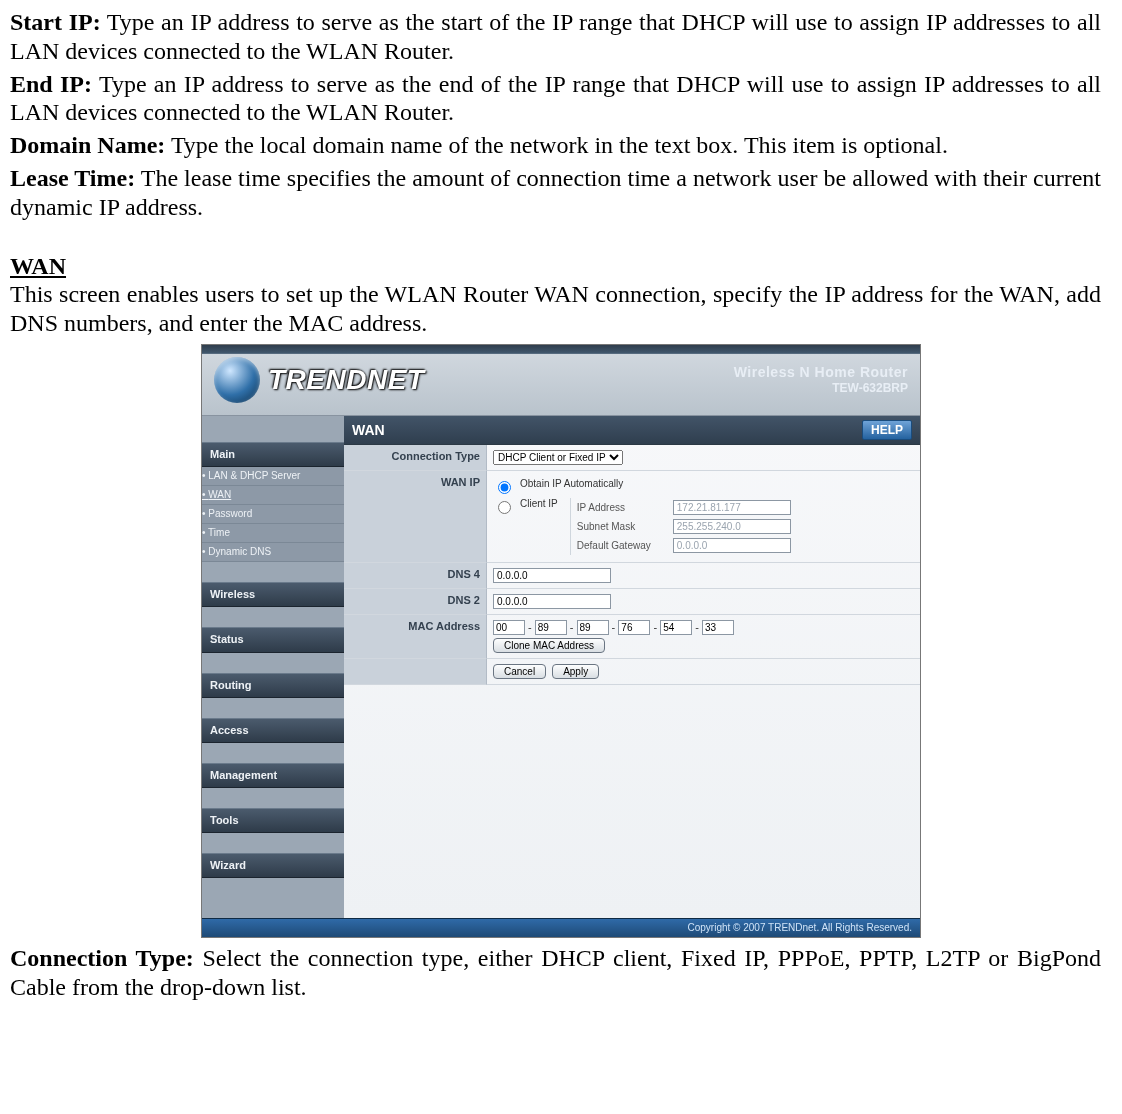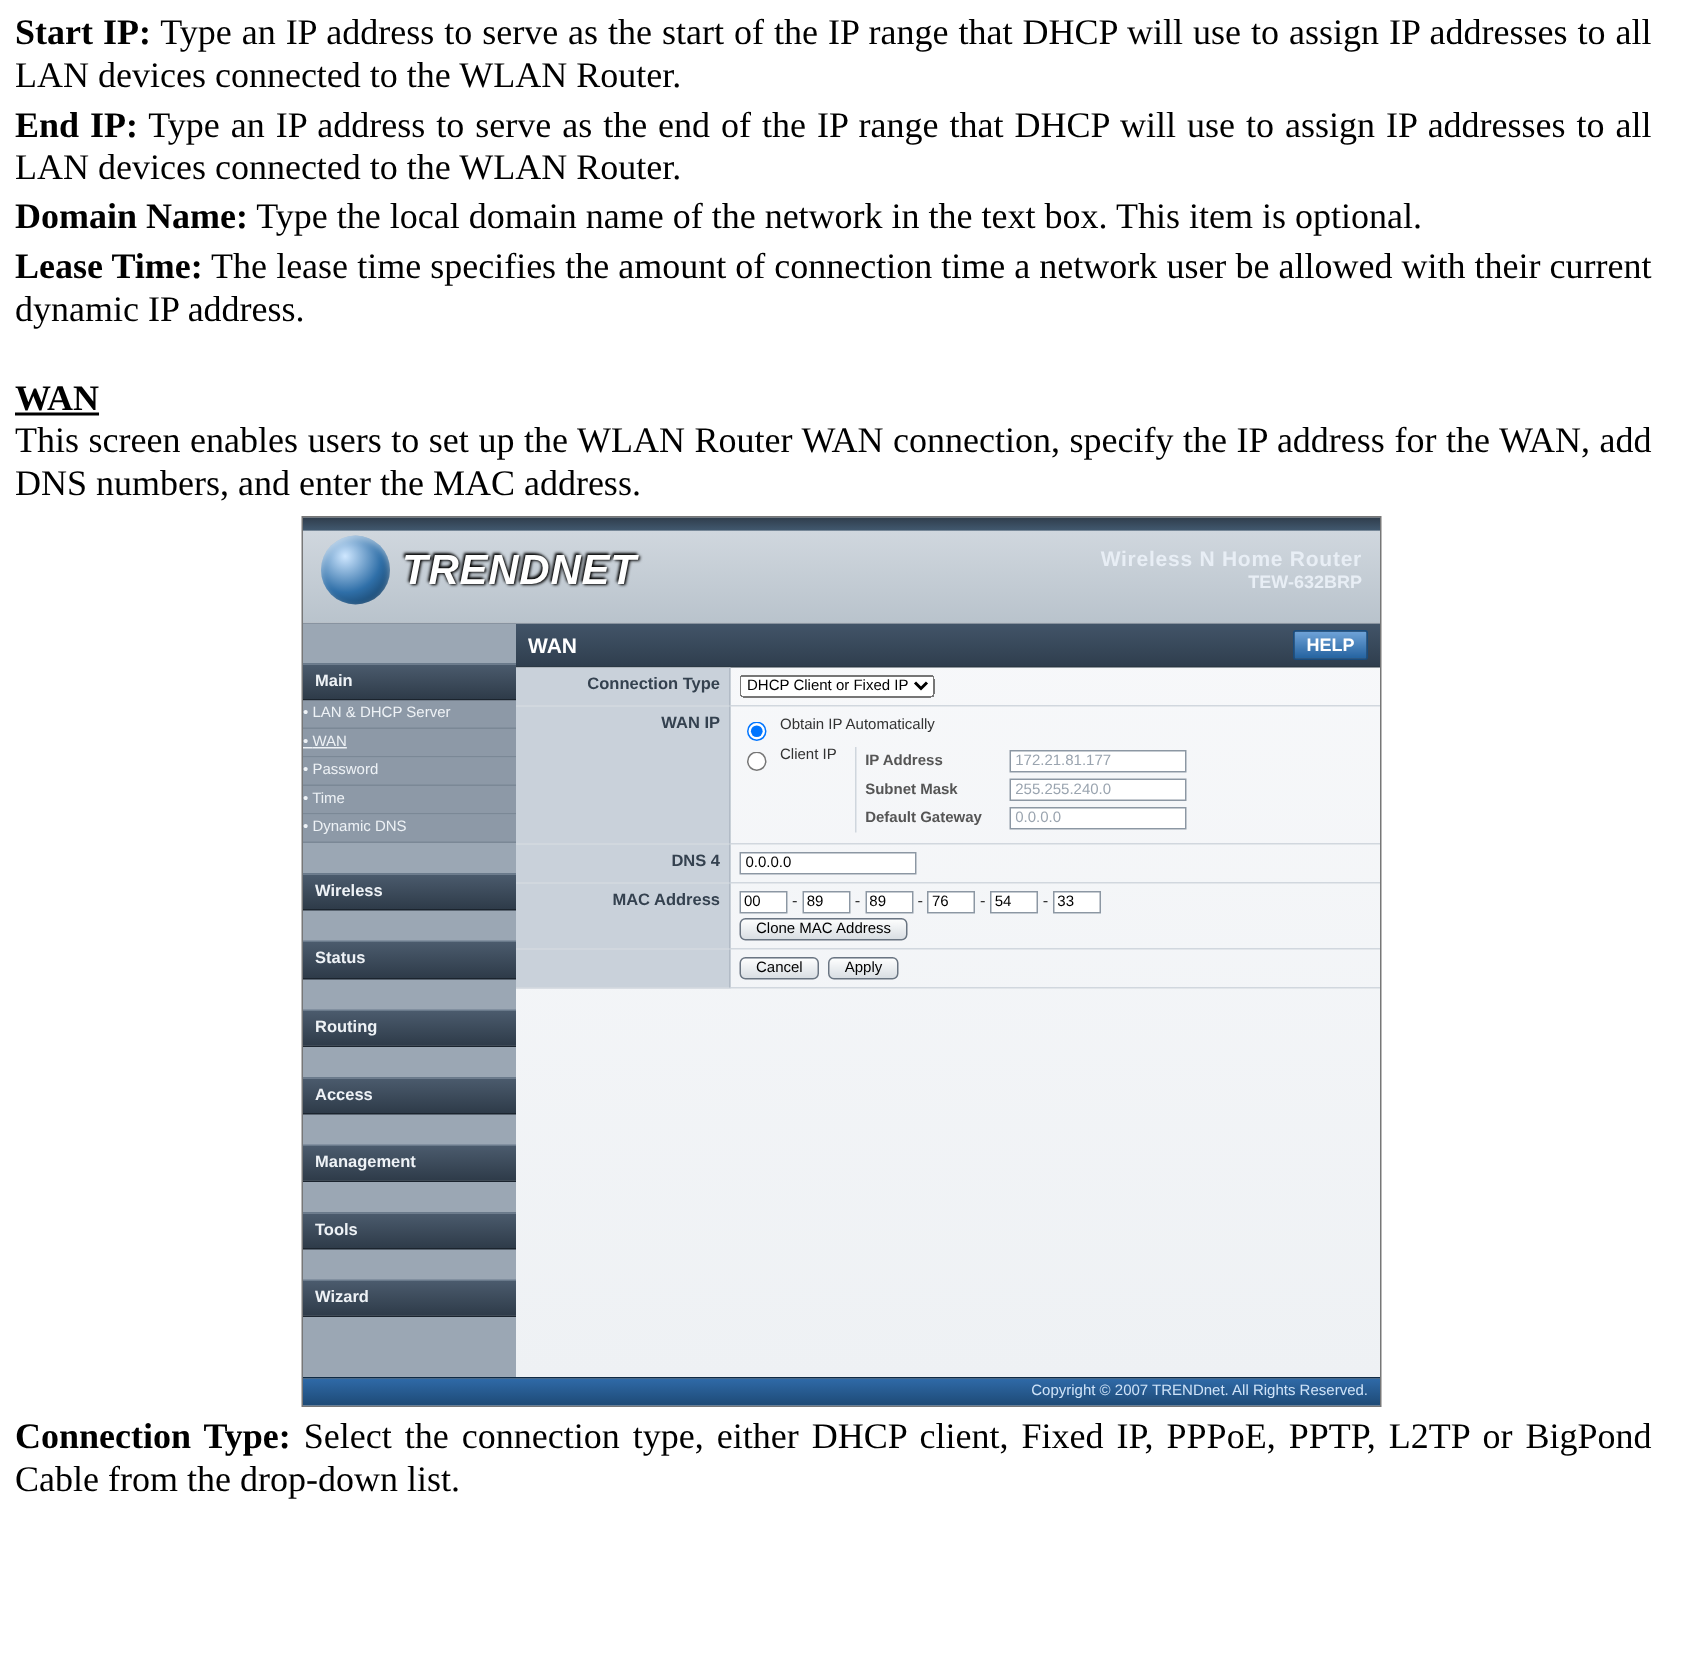--- a/index.html
+++ b/index.html
@@ -155,21 +155,21 @@
   input.mac { width: 26px; border: 1px solid #8c97a3; font-size: 10px; text-align: left; padding: 1px 2px; }
 
   .sub-table {
     display: inline-block;
     vertical-align: top;
     border-left: 1px solid #cfd6dd;
     margin-left: 6px;
     padding-left: 6px;
   }
   .sub-row { display: flex; align-items: center; gap: 6px; padding: 2px 0; }
-  .sub-row .slabel { width: 90px; font-size: 10px; color: #555; font-weight: bold; }
+  .sub-row .slabel { width: 90px; font-size: 10px; color: #555; }
 
   .radio-row { display: flex; align-items: flex-start; gap: 6px; padding: 2px 0; font-size: 10px; }
 
   .btnbox { display: flex; gap: 6px; }
   .winbtn {
     font-size: 10px;
     border: 1px solid #6a7582;
     background: linear-gradient(#fdfefe, #d9dee3);
     padding: 1px 10px;
     border-radius: 4px;
@@ -269,20 +269,24 @@
                 </div>
               </div>
             </div>
           </td>
         </tr>
         <tr>
           <td class="lbl">DNS 4</td>
           <td><input class="txt" value="0.0.0.0" style=""></td>
         </tr>
         <tr>
+          <td class="lbl">DNS 2</td>
+          <td><input class="txt" value="0.0.0.0" style=""></td>
+        </tr>
+        <tr>
           <td class="lbl">MAC Address</td>
           <td>
             <input class="mac" value="00" style=""> -
             <input class="mac" value="89" style=""> -
             <input class="mac" value="89" style=""> -
             <input class="mac" value="76" style=""> -
             <input class="mac" value="54" style=""> -
             <input class="mac" value="33" style="">
             <br>
             <button class="winbtn" style="margin-top:3px">Clone MAC Address</button>

